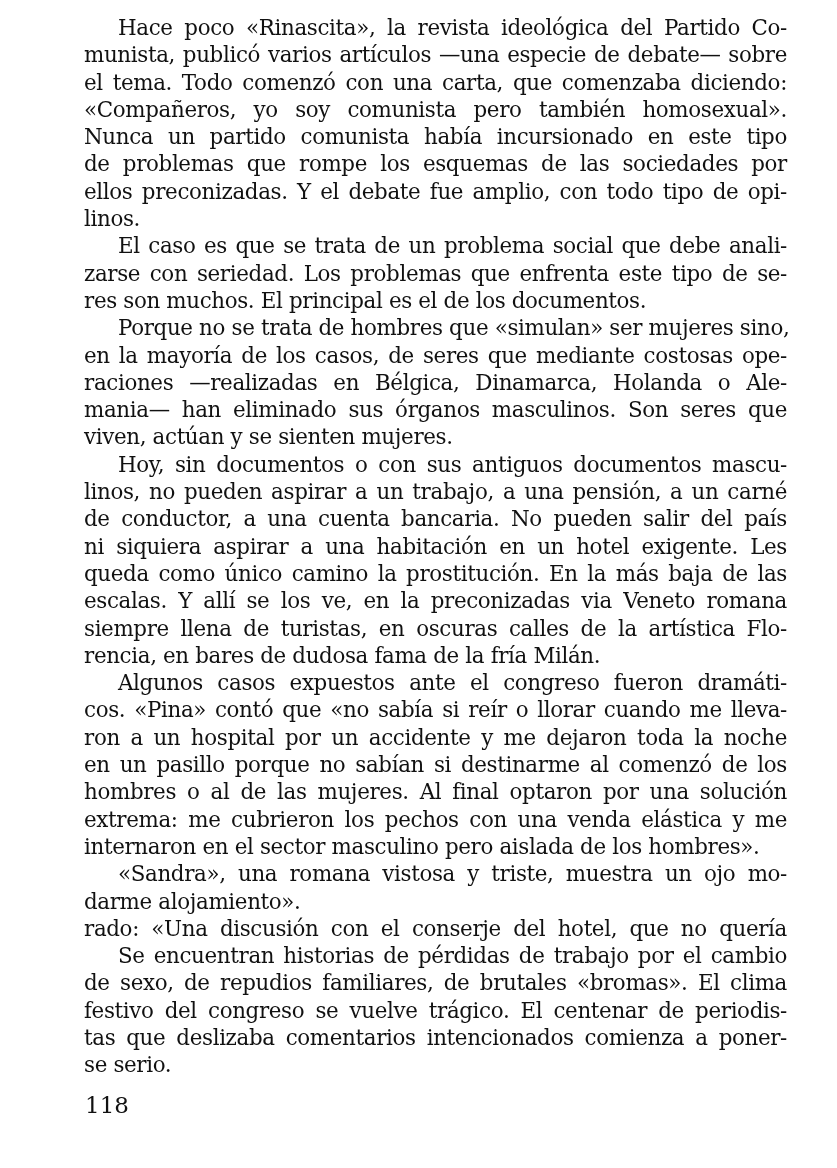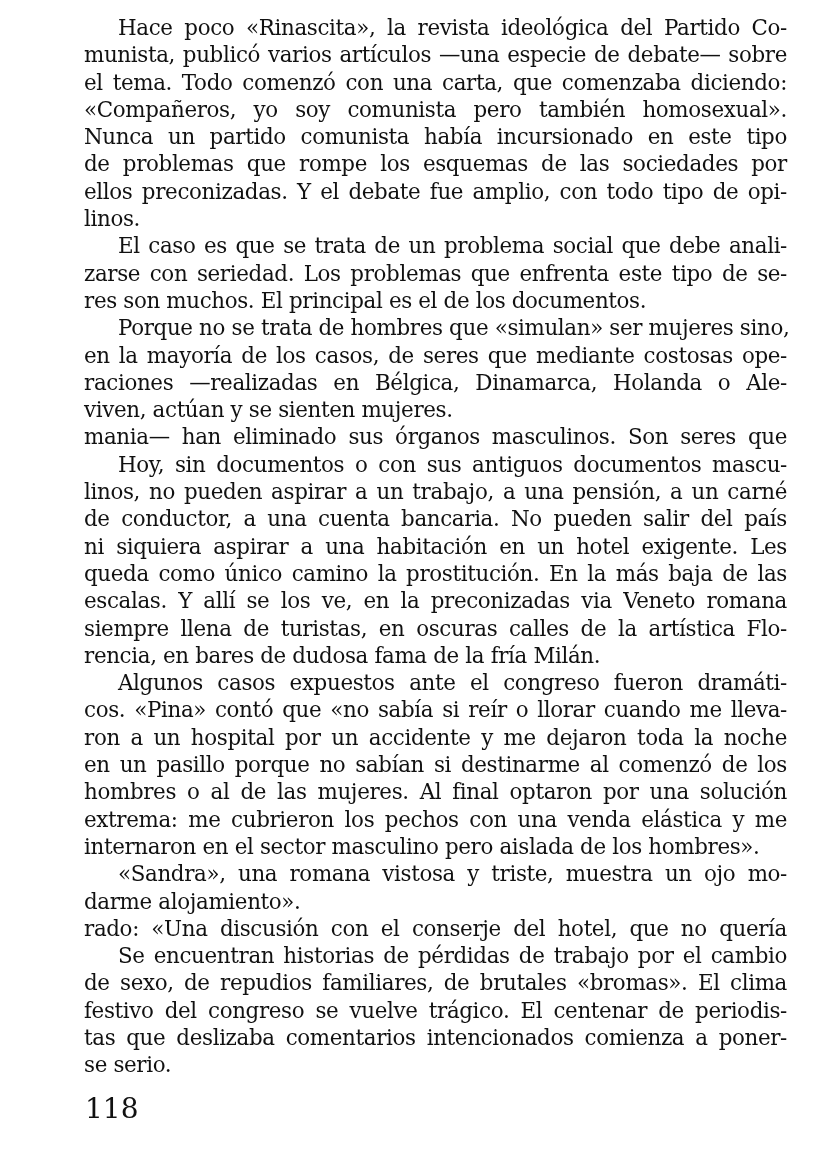--- a/index.html
+++ b/index.html
@@ -9,21 +9,21 @@
     font-family: "DejaVu Serif", "Liberation Serif", serif;
     font-size: 21.4px; line-height: 27.3px; color: #111111;
     letter-spacing: -0.35px;
   }
   .line { display: block; white-space: nowrap; text-align: justify; text-align-last: justify; height: 27.3px; }
   .line.last { text-align-last: left; }
   .line.indent { padding-left: 34px; }
   .pagenum {
     position: absolute; left: 85px; top: 1092px;
     font-family: "DejaVu Serif", "Liberation Serif", serif;
-    font-size: 28px; color: #111111;
+    font-size: 23px; color: #111111;
   }
 </style>
 </head>
 <body>
 
 <div class="page">
   <div>
     <span class="line indent">Hace poco «Rinascita», la revista ideológica del Partido Co-</span>
     <span class="line">munista, publicó varios artículos —una especie de debate— sobre</span>
     <span class="line">el tema. Todo comenzó con una carta, que comenzaba diciendo:</span>
@@ -35,22 +35,22 @@
   </div>
   <div>
     <span class="line indent">El caso es que se trata de un problema social que debe anali-</span>
     <span class="line">zarse con seriedad. Los problemas que enfrenta este tipo de se-</span>
     <span class="line last">res son muchos. El principal es el de los documentos.</span>
   </div>
   <div>
     <span class="line indent">Porque no se trata de hombres que «simulan» ser mujeres sino,</span>
     <span class="line">en la mayoría de los casos, de seres que mediante costosas ope-</span>
     <span class="line">raciones —realizadas en Bélgica, Dinamarca, Holanda o Ale-</span>
+    <span class="line">mania— han eliminado sus órganos masculinos. Son seres que</span>
     <span class="line last">viven, actúan y se sienten mujeres.</span>
-    <span class="line">mania— han eliminado sus órganos masculinos. Son seres que</span>
   </div>
   <div>
     <span class="line indent">Hoy, sin documentos o con sus antiguos documentos mascu-</span>
     <span class="line">linos, no pueden aspirar a un trabajo, a una pensión, a un carné</span>
     <span class="line">de conductor, a una cuenta bancaria. No pueden salir del país</span>
     <span class="line">ni siquiera aspirar a una habitación en un hotel exigente. Les</span>
     <span class="line">queda como único camino la prostitución. En la más baja de las</span>
     <span class="line">escalas. Y allí se los ve, en la preconizadas via Veneto romana</span>
     <span class="line">siempre llena de turistas, en oscuras calles de la artística Flo-</span>
     <span class="line last">rencia, en bares de dudosa fama de la fría Milán.</span>

